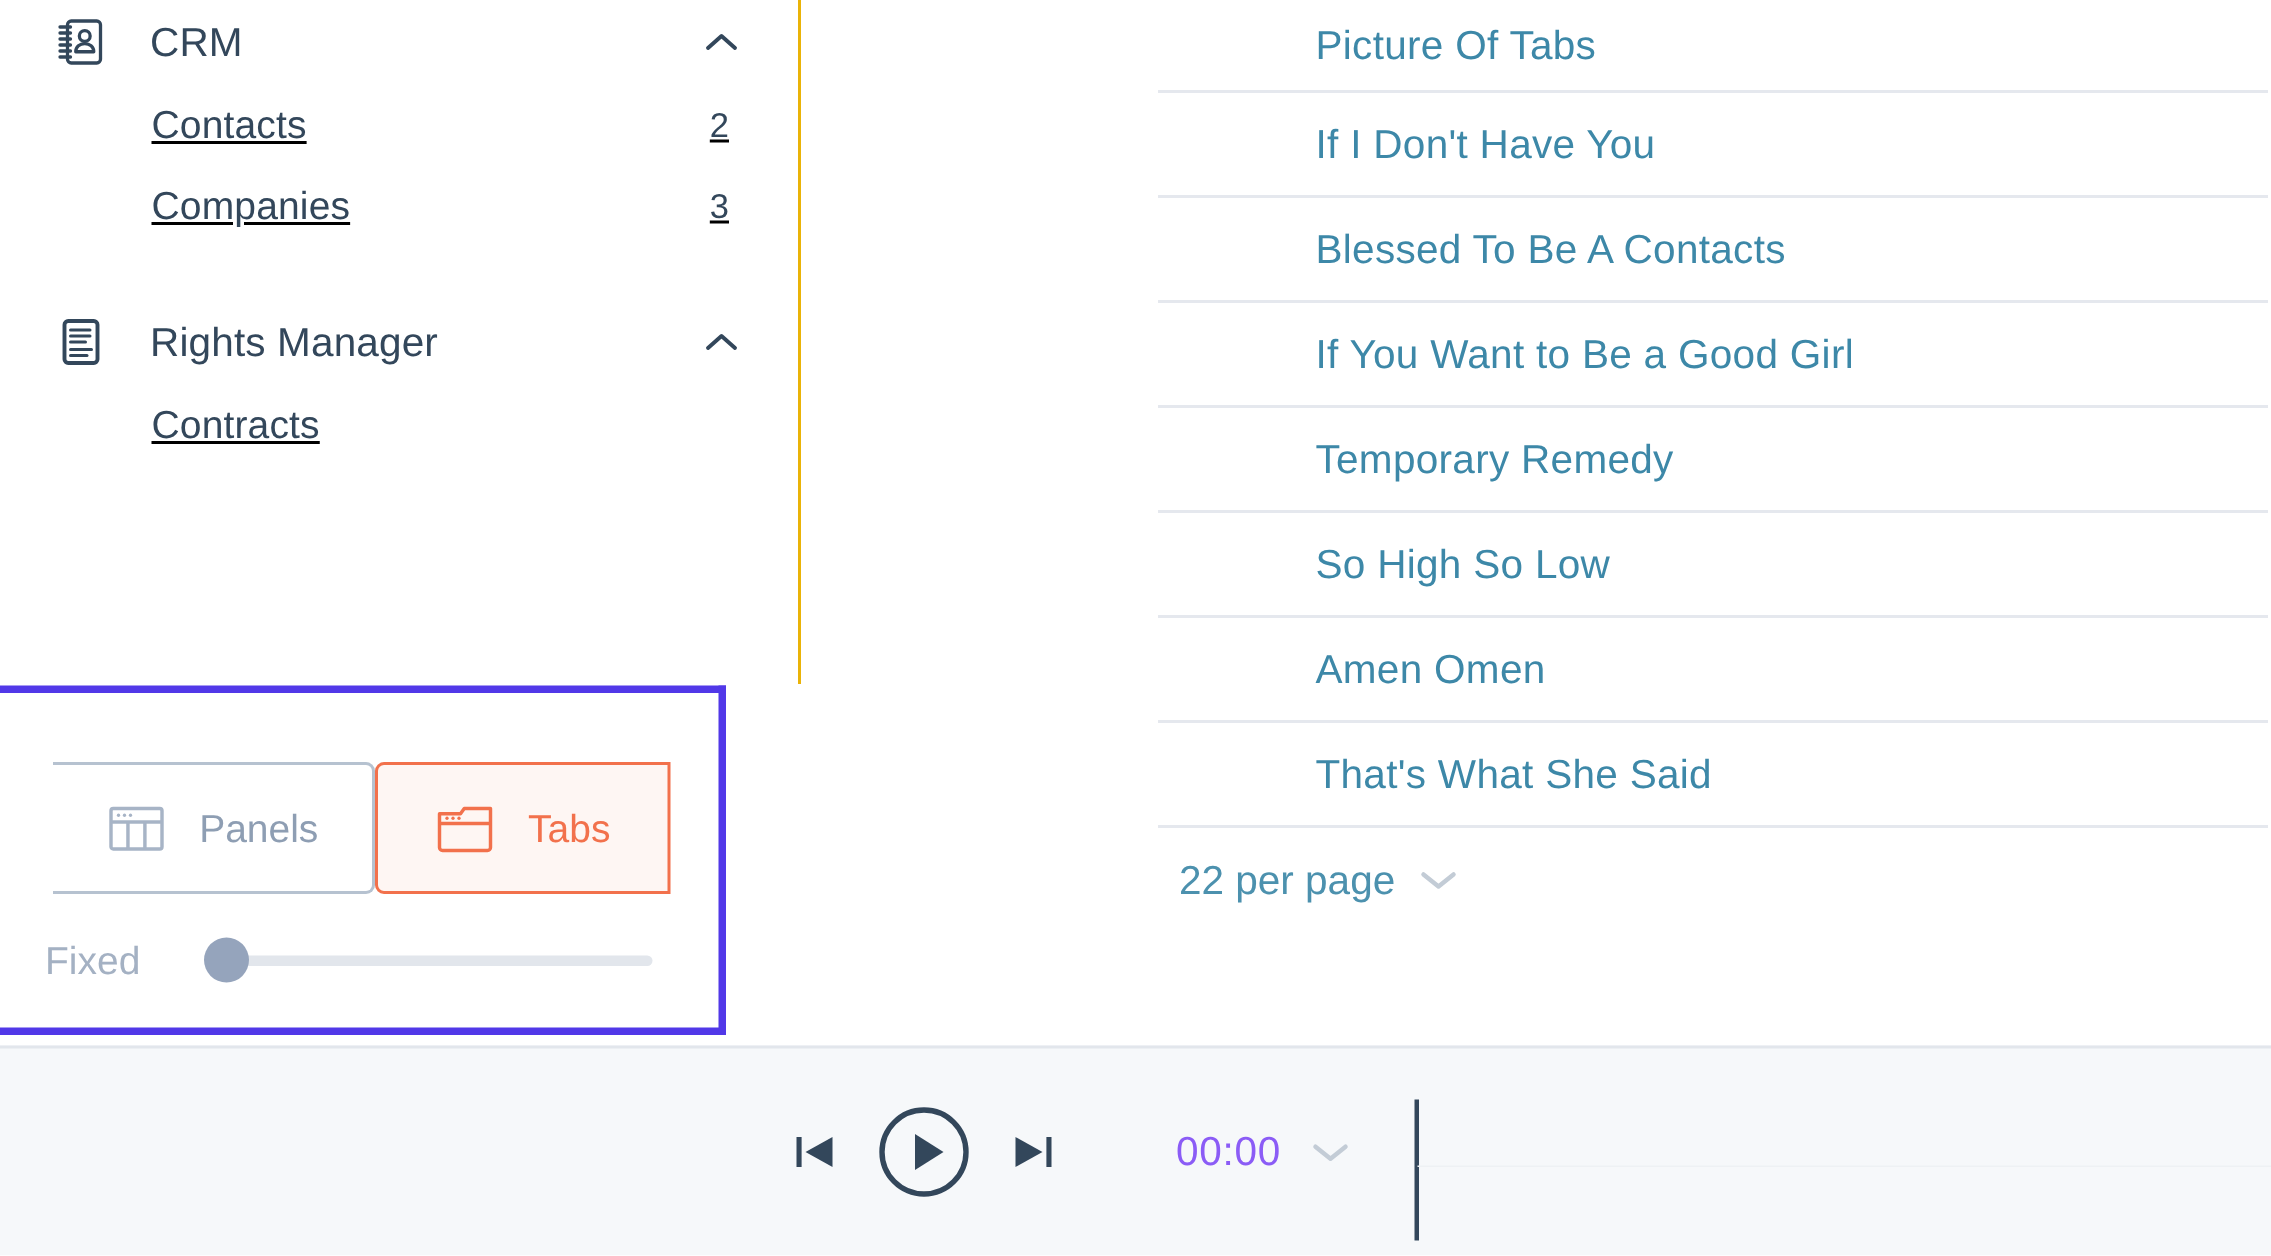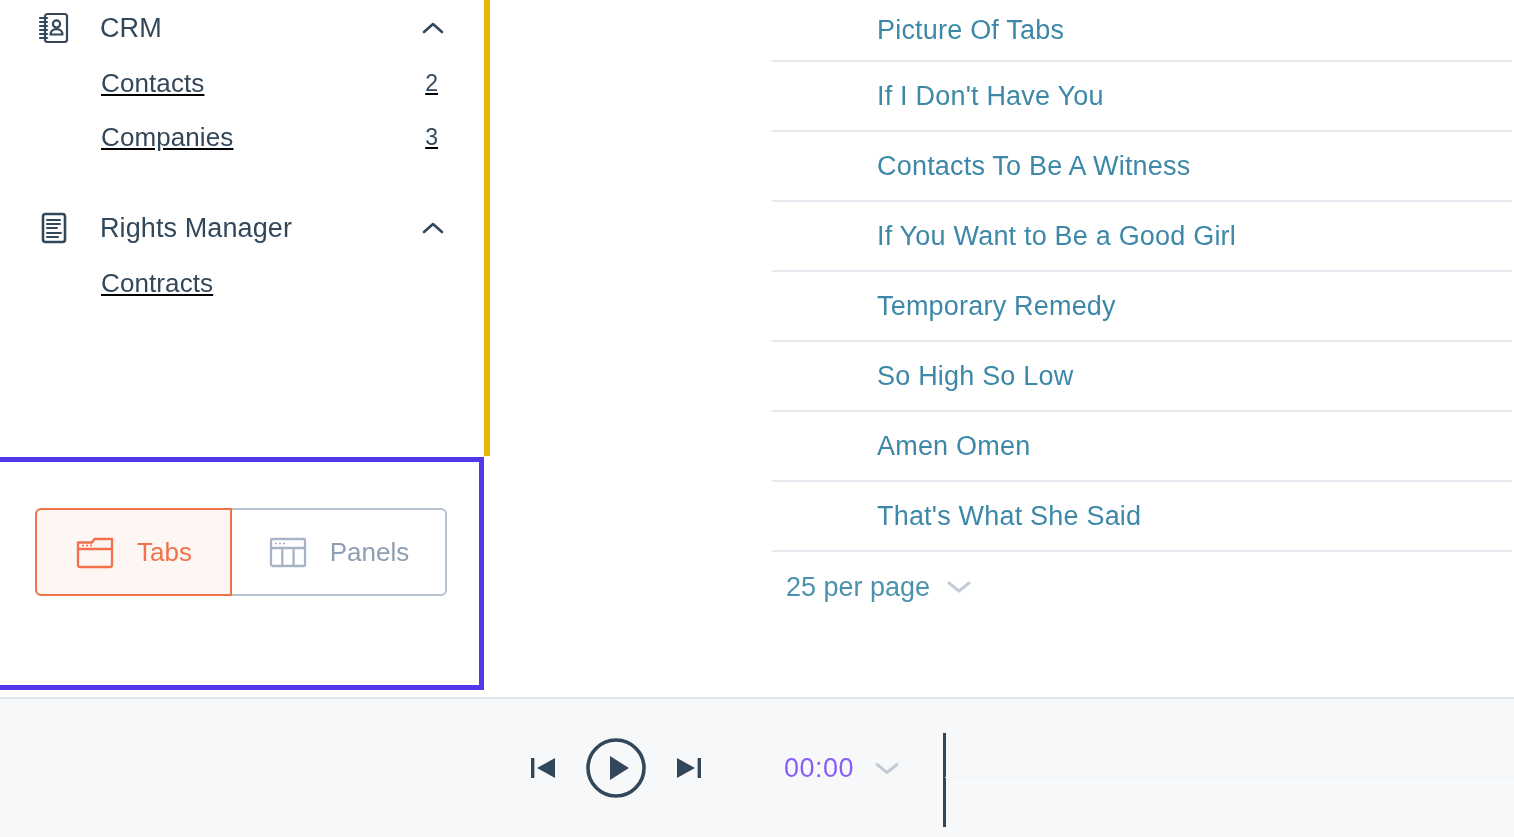--- a/index.html
+++ b/index.html
@@ -7,23 +7,23 @@
     width: 1514px; height: 837px;
     background: #ffffff;
     font-family: "Liberation Sans", sans-serif;
     overflow: hidden;
   }
   #app { position: relative; width: 1514px; height: 837px; background:#fff; }
 
   
   #sidebar {
     position: absolute; left: 0; top: 0;
-    width: 490px; height: 456px;
+    width: 534px; height: 456px;
     background: #fff;
-    border-right: 6px solid #eab308;
+    border-right: 2px solid #eab308;
   }
   .nav-group { width: 100%; }
   .nav-header {
     position: relative;
     display: flex; align-items: center;
     height: 56px;
     padding-left: 34px;
   }
   .nav-header .ico { width: 40px; height: 40px; flex: 0 0 40px; display:flex; align-items:center; justify-content:center; }
   .nav-header .nav-title {
@@ -203,79 +203,86 @@
         <span class="label">Contracts</span>
         <span class="count"></span>
       </div>
     </div>
 
   </div>
 
   <div id="highlight-box">
 
     <div id="toggle-group">
-      <div class="seg seg-tabs">
-        <span class="seg-ico">
-          <svg width="40" height="36" viewBox="0 0 40 36">
-            <path d="M3 8.5h14l2.5-3.5h17.5a0 0 0 0 1 0 0v26a2 2 0 0 1-2 2H5a2 2 0 0 1-2-2z" fill="none" stroke="#F2714C" stroke-width="2.3" stroke-linejoin="round"></path>
-            <line x1="3" y1="15" x2="37" y2="15" stroke="#F2714C" stroke-width="2.3"></line>
-            <circle cx="8" cy="11.5" r="1.1" fill="#F2714C"></circle>
-            <circle cx="12" cy="11.5" r="1.1" fill="#F2714C"></circle>
-            <circle cx="16" cy="11.5" r="1.1" fill="#F2714C"></circle>
-          </svg>
-        </span>
-        <span>Tabs</span>
-      </div>
       <div class="seg seg-panels">
         <span class="seg-ico">
           <svg width="40" height="36" viewBox="0 0 40 36">
             <rect x="3" y="5" width="34" height="27" rx="1.5" fill="none" stroke="#A7B4C6" stroke-width="2.3"></rect>
             <line x1="3" y1="14" x2="37" y2="14" stroke="#A7B4C6" stroke-width="2.3"></line>
             <line x1="14.3" y1="14" x2="14.3" y2="32" stroke="#A7B4C6" stroke-width="2.3"></line>
             <line x1="25.6" y1="14" x2="25.6" y2="32" stroke="#A7B4C6" stroke-width="2.3"></line>
             <circle cx="8" cy="9.5" r="1.1" fill="#A7B4C6"></circle>
             <circle cx="12" cy="9.5" r="1.1" fill="#A7B4C6"></circle>
             <circle cx="16" cy="9.5" r="1.1" fill="#A7B4C6"></circle>
           </svg>
         </span>
         <span>Panels</span>
       </div>
-    </div>
-
+      <div class="seg seg-tabs">
+        <span class="seg-ico">
+          <svg width="40" height="36" viewBox="0 0 40 36">
+            <path d="M3 8.5h14l2.5-3.5h17.5a0 0 0 0 1 0 0v26a2 2 0 0 1-2 2H5a2 2 0 0 1-2-2z" fill="none" stroke="#F2714C" stroke-width="2.3" stroke-linejoin="round"></path>
+            <line x1="3" y1="15" x2="37" y2="15" stroke="#F2714C" stroke-width="2.3"></line>
+            <circle cx="8" cy="11.5" r="1.1" fill="#F2714C"></circle>
+            <circle cx="12" cy="11.5" r="1.1" fill="#F2714C"></circle>
+            <circle cx="16" cy="11.5" r="1.1" fill="#F2714C"></circle>
+          </svg>
+        </span>
+        <span>Tabs</span>
+      </div>
+    </div>
+
+    <div id="slider-row">
+      <span id="slider-label">Fixed</span>
+      <span id="slider-track-wrap">
+        <span id="slider-track"></span>
+        <span id="slider-handle"></span>
+      </span>
+    </div>
 
   </div>
 
   <div id="list-panel">
     <div class="song-row" style="height:62px;">
       <a class="song-link" href="#">Picture Of Tabs</a>
     </div>
     <div class="song-row">
       <a class="song-link" href="#">If I Don't Have You</a>
     </div>
     <div class="song-row">
-      <a class="song-link" href="#">Contacts To Be A Witness</a>
+      <a class="song-link" href="#">Blessed To Be A Contacts</a>
     </div>
     <div class="song-row">
       <a class="song-link" href="#">If You Want to Be a Good Girl</a>
     </div>
     <div class="song-row">
       <a class="song-link" href="#">Temporary Remedy</a>
     </div>
     <div class="song-row">
       <a class="song-link" href="#">So High So Low</a>
     </div>
     <div class="song-row">
       <a class="song-link" href="#">Amen Omen</a>
     </div>
     <div class="song-row">
       <a class="song-link" href="#">That's What She Said</a>
     </div>
 
     <div id="per-page">
-      <span id="per-page-label">25 per page</span>
+      <span id="per-page-label">22 per page</span>
       <span id="per-page-chev">
         <svg width="26" height="16" viewBox="0 0 26 16">
           <polyline points="3,4 13,12 23,4" fill="none" stroke="#C3CCD6" stroke-width="3" stroke-linecap="round" stroke-linejoin="round"></polyline>
         </svg>
       </span>
     </div>
   </div>
 
   <div id="player-bar">
 

